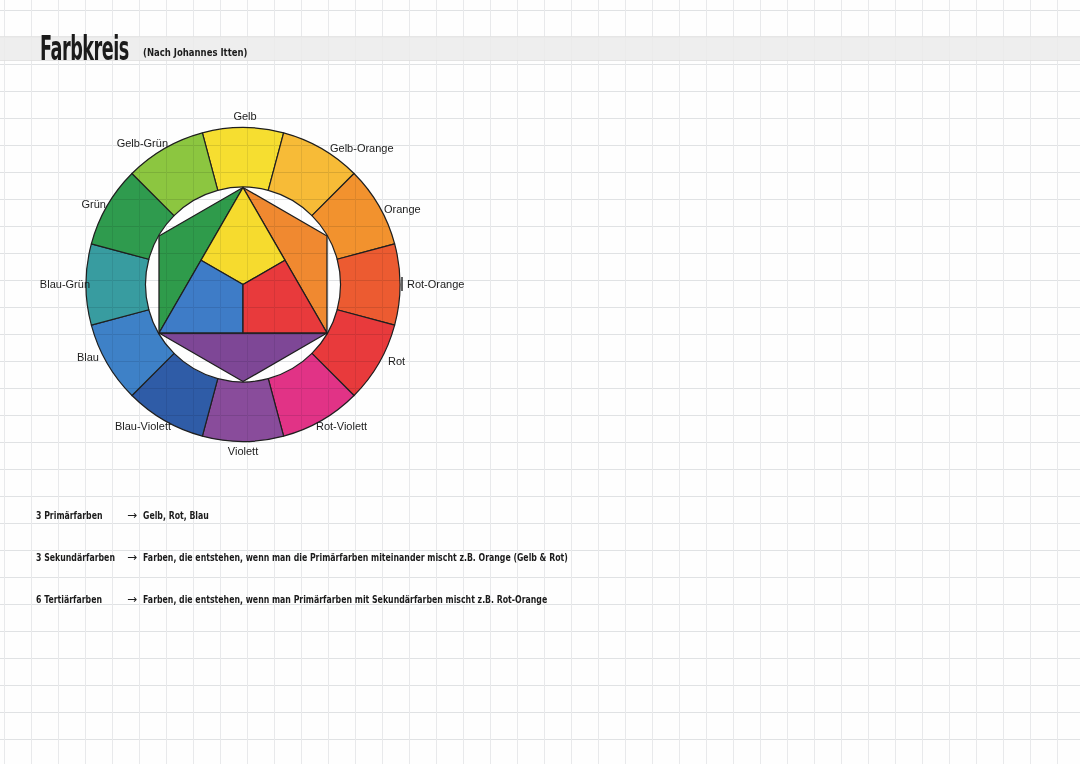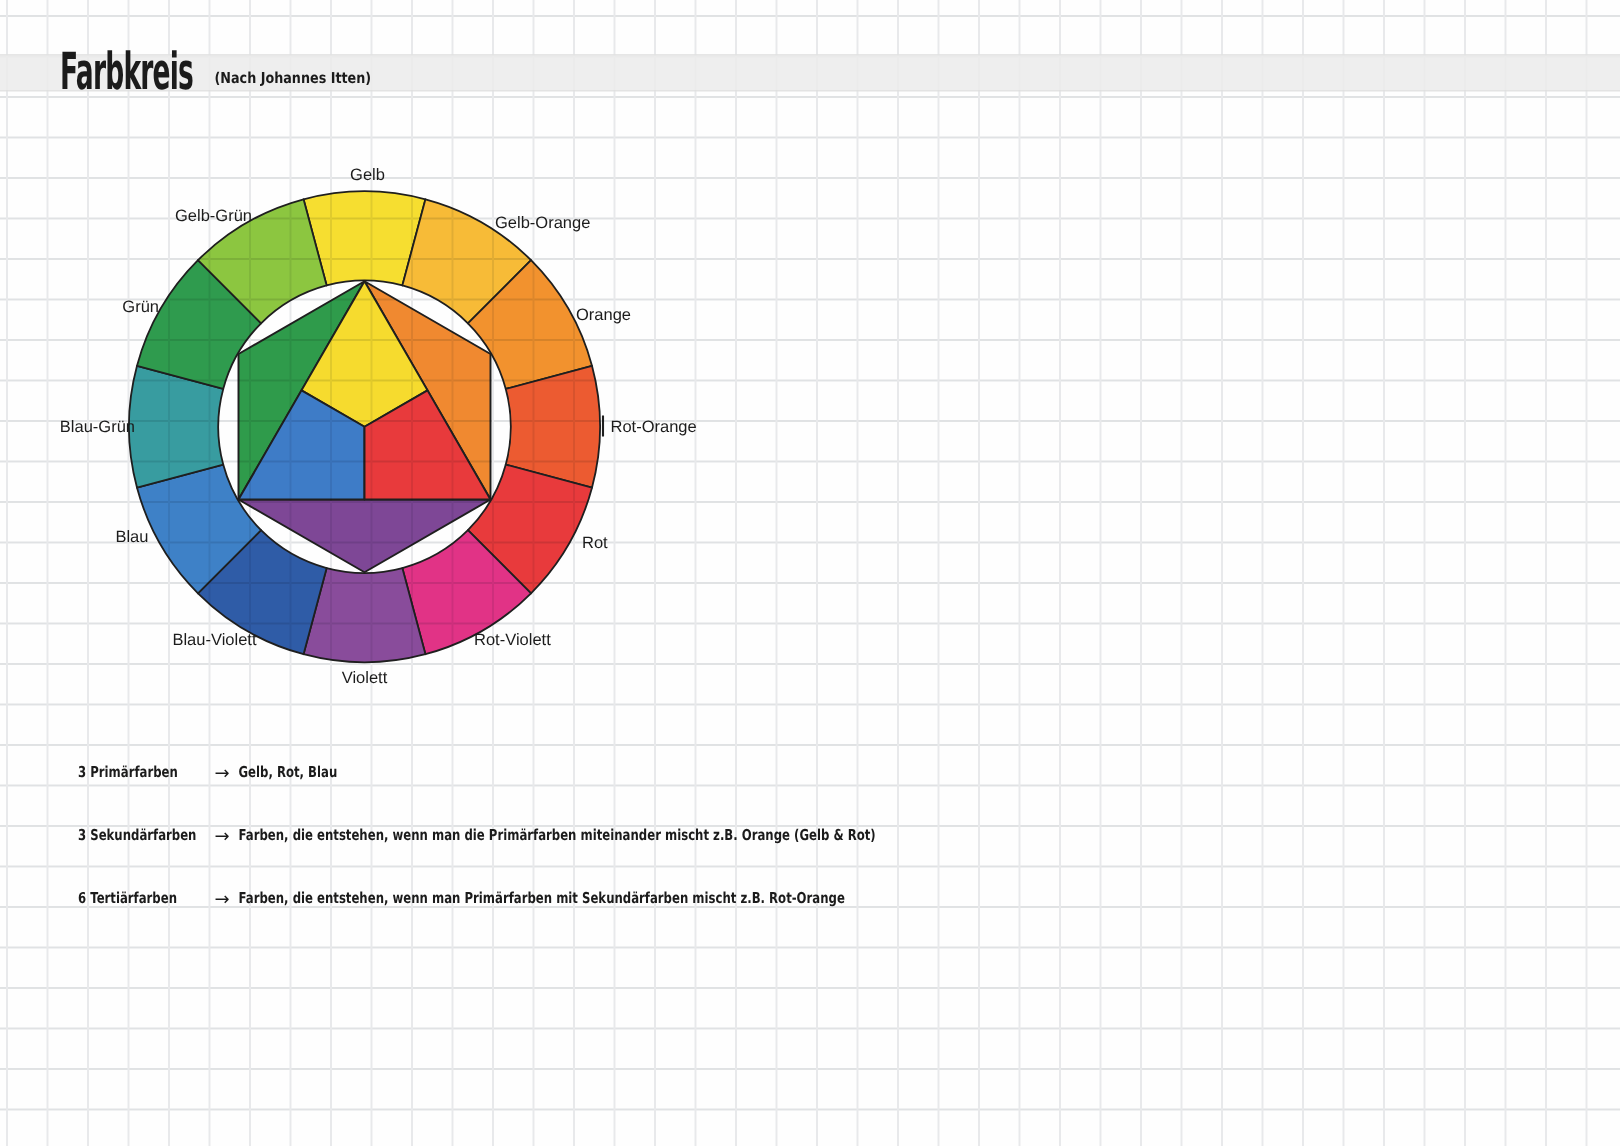--- a/index.html
+++ b/index.html
@@ -29,21 +29,21 @@
   .subtitle{
     position:absolute;left:143px;top:47px;
     font-size:10px;font-weight:700;color:var(--ink);
     white-space:nowrap;transform:scaleX(0.85);transform-origin:0 0;
   }
   #wheel{position:absolute;left:0;top:0;mix-blend-mode:multiply;}
   .wlabel{
     font-family:"Liberation Sans", sans-serif;
     font-size:11px;fill:#1c1c1c;
   }
-  #notes{position:absolute;left:16px;top:0;width:900px;height:764px;}
+  #notes{position:absolute;left:0;top:0;width:900px;height:764px;}
   .note-line{position:absolute;left:36px;height:14px;color:var(--ink);}
   .note-term,.note-arrow,.note-def{
     position:absolute;top:0;white-space:nowrap;
     font-size:10px;font-weight:700;line-height:13px;
     transform:scaleX(0.78);transform-origin:0 0;
   }
   .note-term{left:0;}
   .note-arrow{left:91px;font-weight:400;font-size:12px;line-height:12px;transform:none;}
   .note-def{left:107px;}
 </style>

